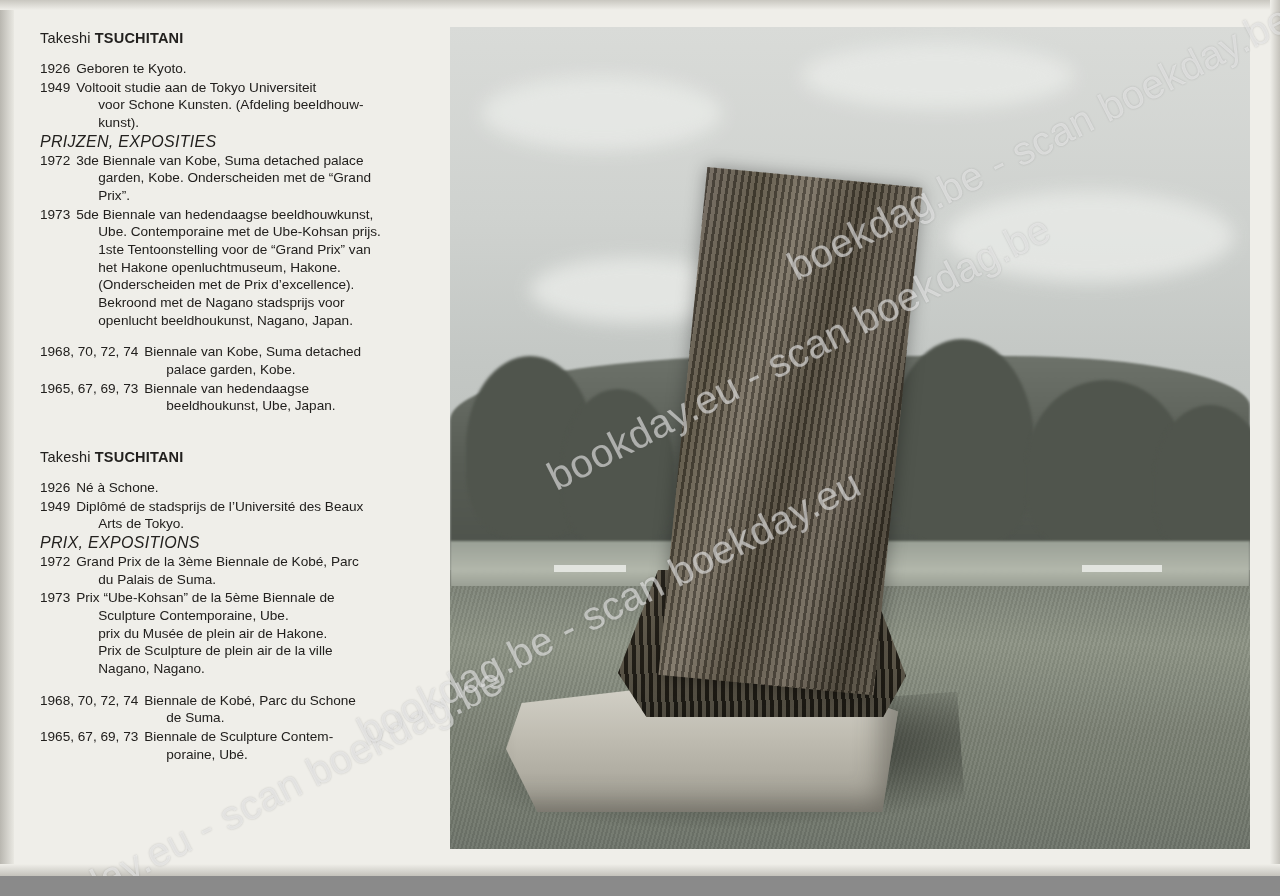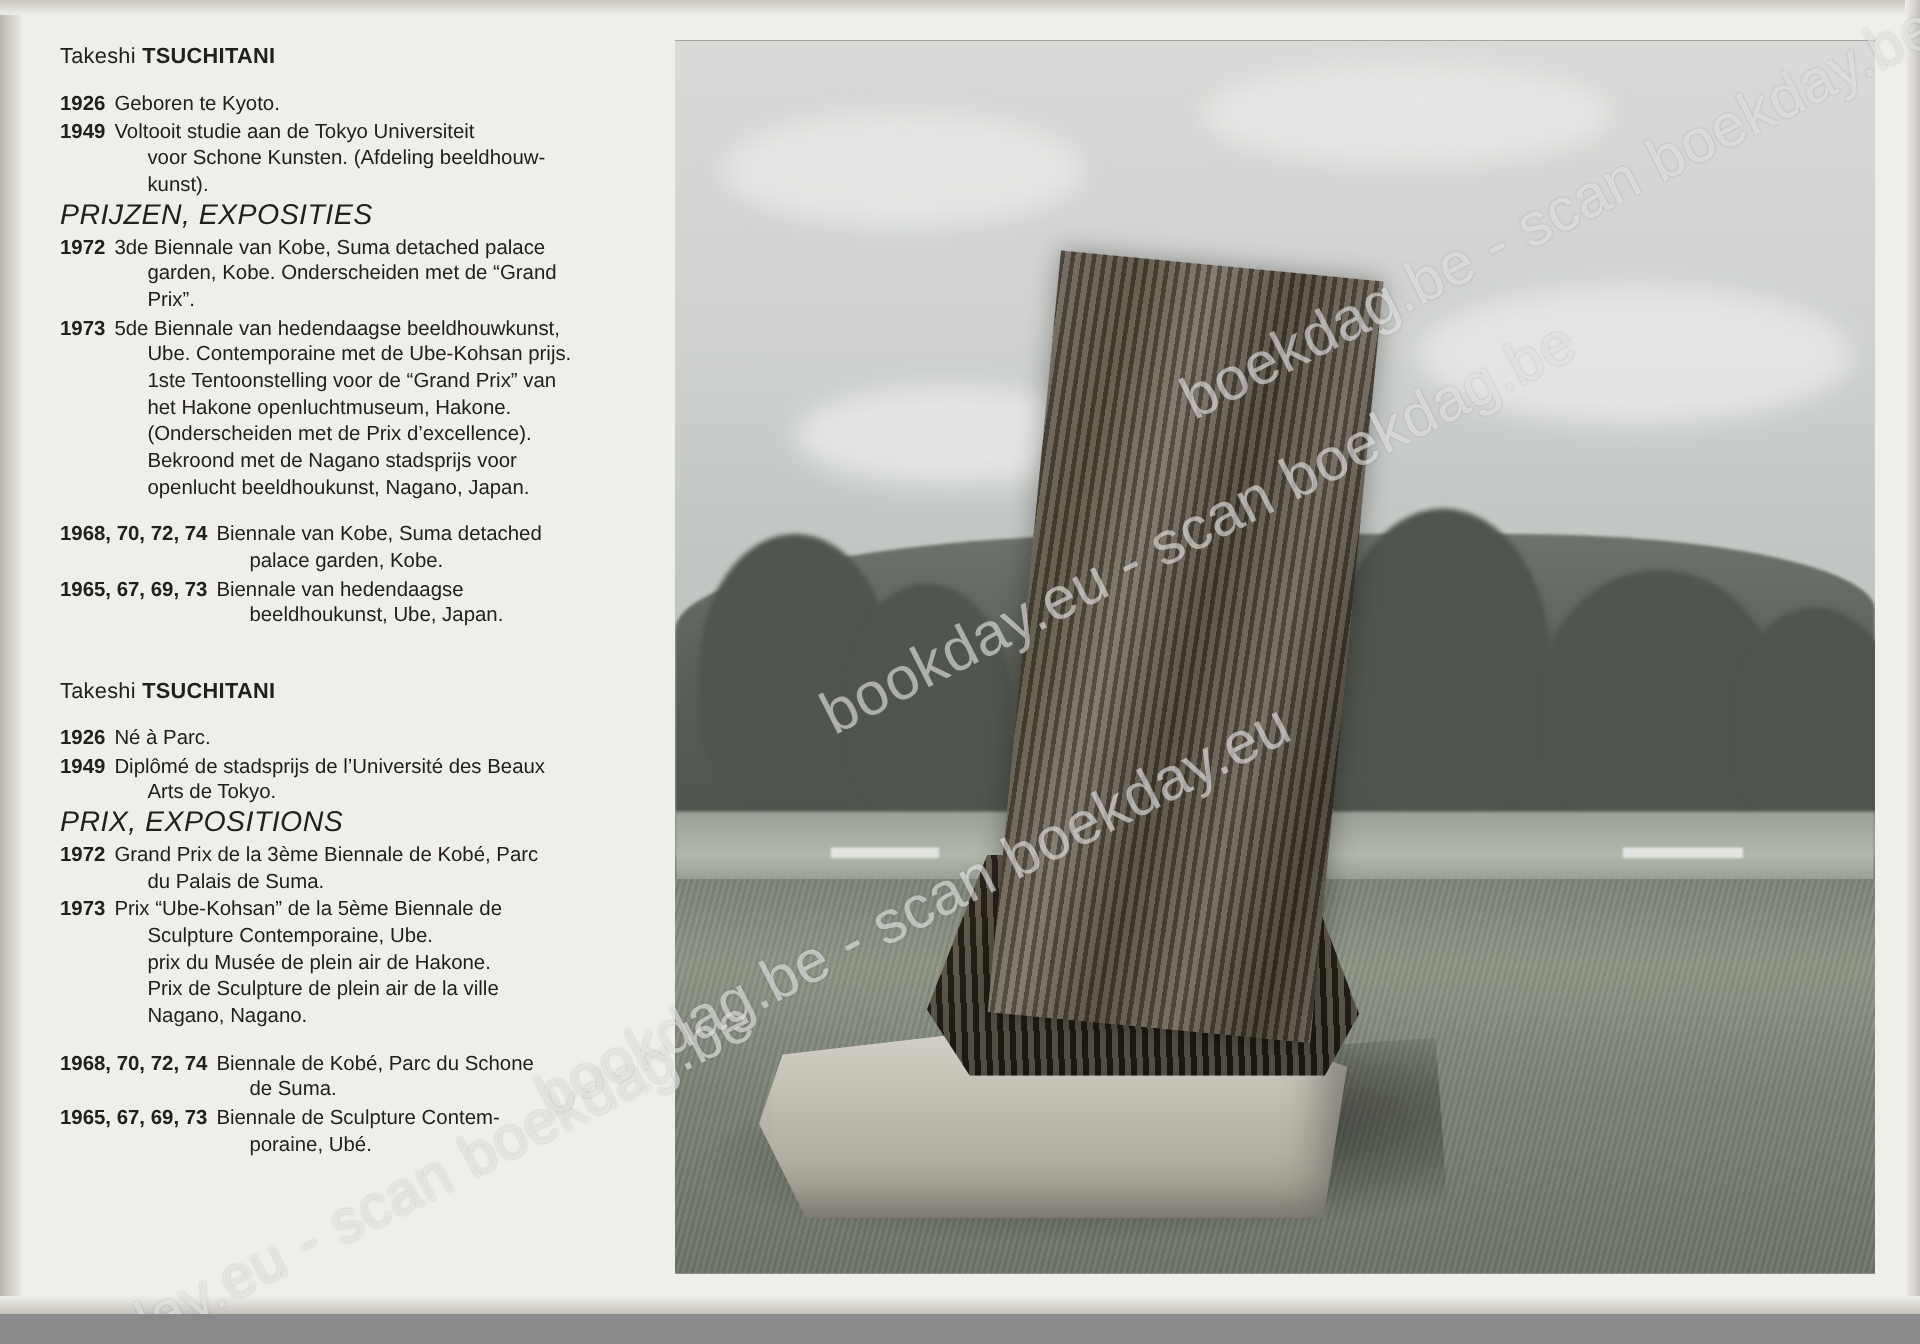--- a/index.html
+++ b/index.html
@@ -57,35 +57,34 @@
   .bio-block { margin-bottom: 4px; }
   .artist-name {
     font-size: 14.5px;
     font-weight: 400;
     letter-spacing: .2px;
     margin: 0 0 14px 0;
   }
   .artist-name .surname { font-weight: 700; }
   .section-label {
     font-style: italic;
-    font-size: 19px;
+    font-size: 16px;
     margin: 1px 0 1px 0;
     letter-spacing: .3px;
   }
   .entry {
     display: flex;
     font-size: 13.6px;
     line-height: 1.30;
     margin: 0 0 1px 0;
   }
   .entry .year {
     flex: 0 0 auto;
     white-space: pre;
     padding-right: 6px;
-    font-weight: bold;
   }
   .entry .body {
     flex: 1 1 auto;
     text-indent: 0;
   }
   .entry .body .cont {
     display: block;
     padding-left: 22px;
   }
   .gap { height: 13px; }
@@ -308,21 +307,21 @@
       </div>
     </div>
 
     <div class="gap-lg"></div>
 
     <div class="bio-block">
       <h1 class="artist-name"><span>Takeshi </span><span class="surname">TSUCHITANI</span></h1>
 
       <div class="entry">
         <span class="year">1926</span>
-        <span class="body"><span>Né à Parc.</span></span>
+        <span class="body"><span>Né à Schone.</span></span>
       </div>
 
       <div class="entry">
         <span class="year">1949</span>
         <span class="body">
           <span>Diplômé de stadsprijs de l’Université des Beaux</span>
           <span class="cont">Arts de Tokyo.</span>
         </span>
       </div>
 

